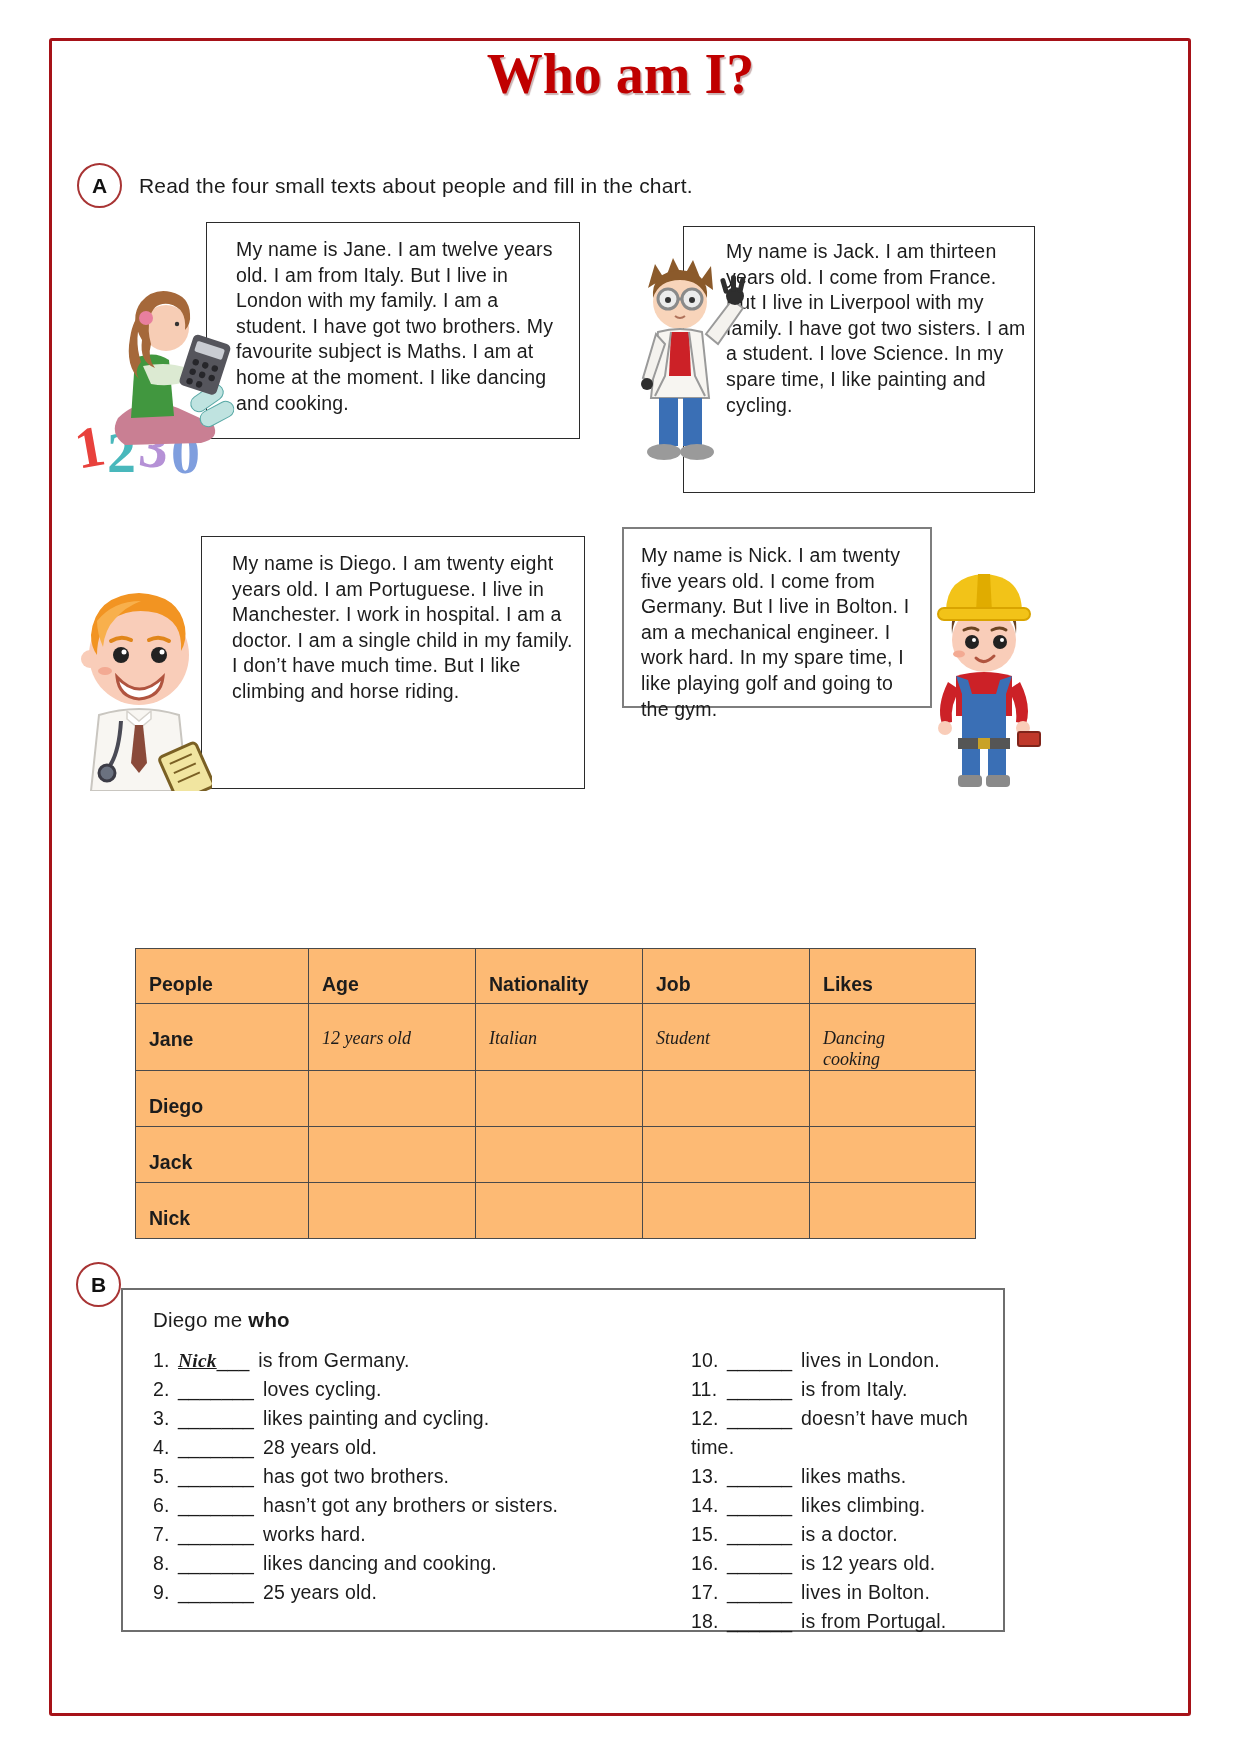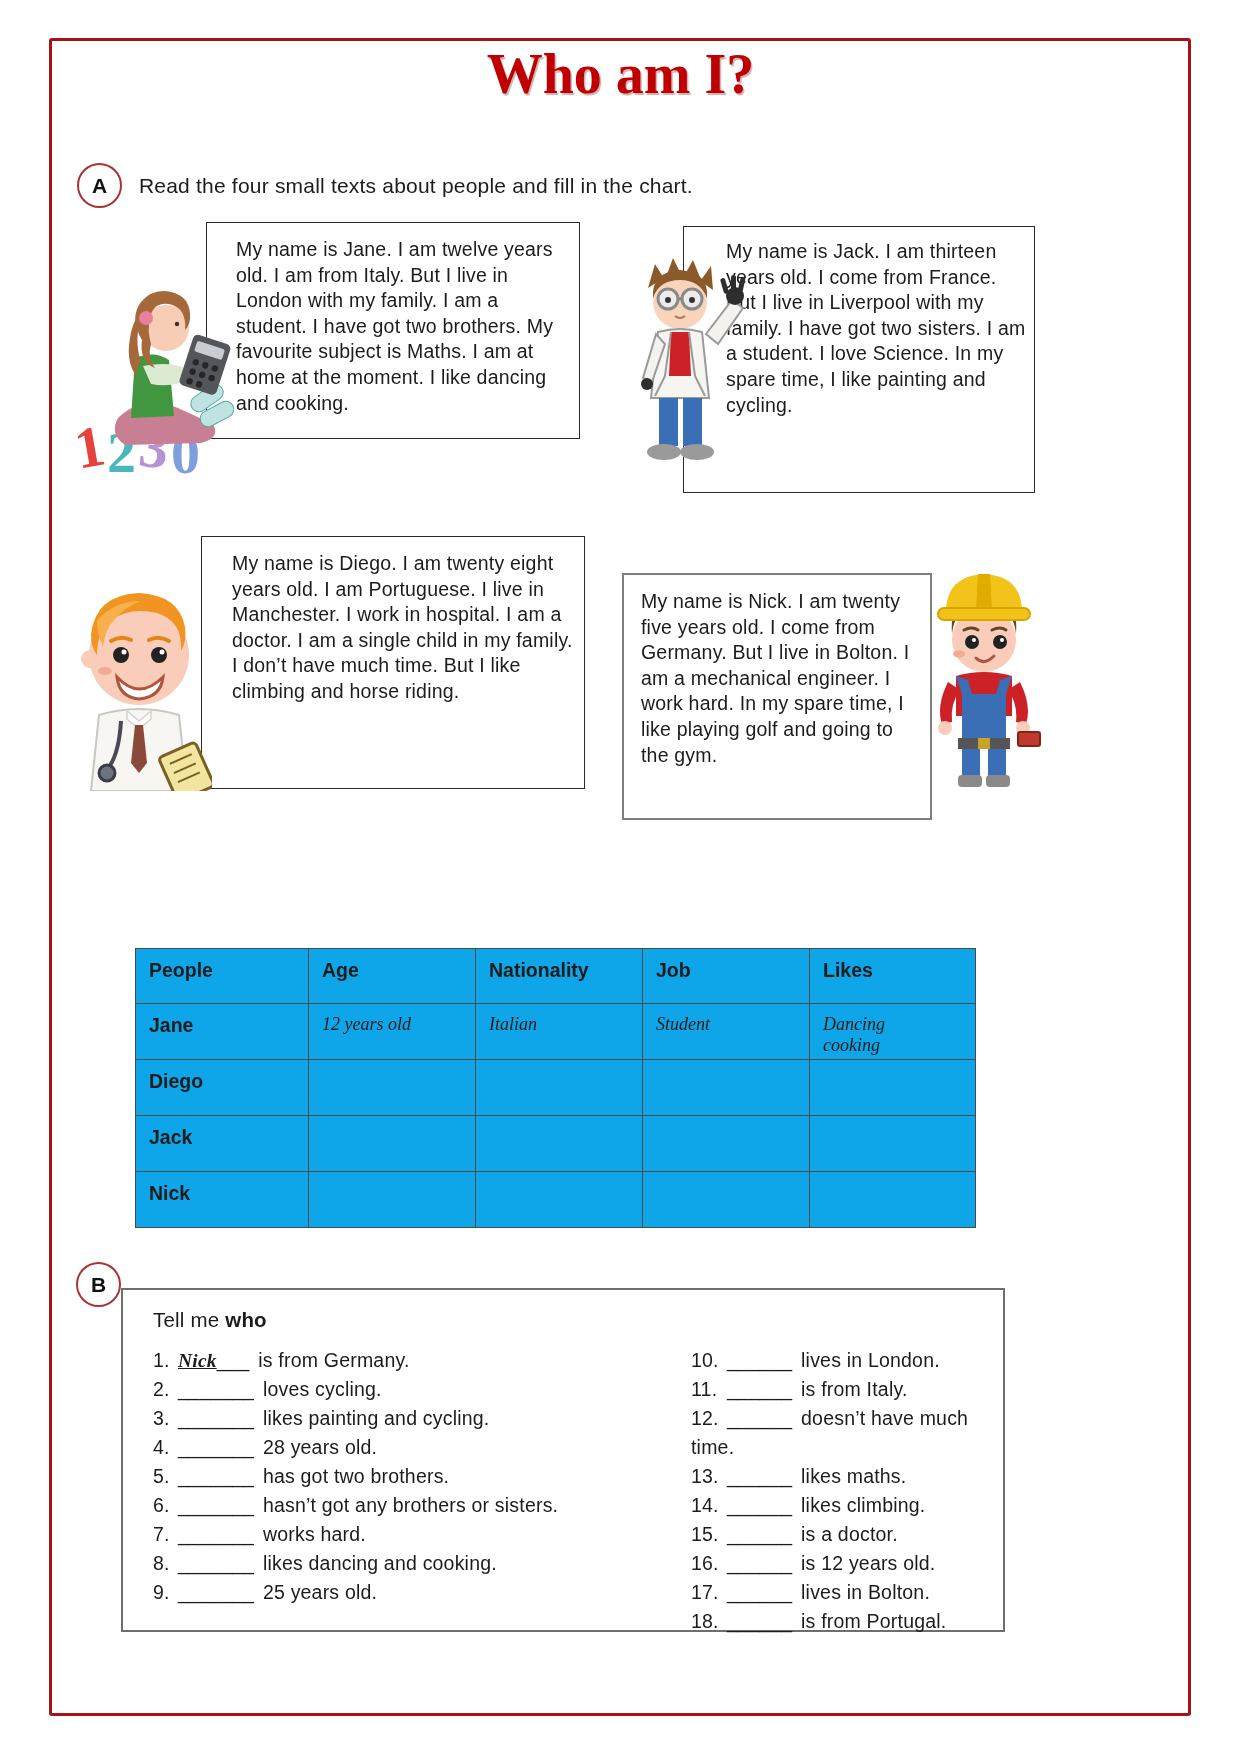--- a/index.html
+++ b/index.html
@@ -23,32 +23,32 @@
   }
   .sectionA-header{position:absolute;left:77px;top:163px;display:flex;align-items:center;gap:17px;}
   .instruction{font-size:21px;letter-spacing:.2px;}
   .card{
     position:absolute;box-sizing:border-box;border:1.6px solid #2b2b2b;background:#fff;
     font-size:19.5px;line-height:25.6px;letter-spacing:.2px;
   }
   .card-jane{left:206px;top:222px;width:374px;height:217px;padding:14px 8px 0 29px;}
   .card-jack{left:683px;top:226px;width:352px;height:267px;padding:12px 6px 0 42px;}
   .card-diego{left:201px;top:536px;width:384px;height:253px;padding:14px 8px 0 30px;}
-  .card-nick{left:622px;top:573px;width:310px;height:247px;padding:14px 6px 12px 17px;border:2px solid #7e7e7e;}
+  .card-nick{left:622px;top:527px;width:310px;height:181px;padding:14px 6px 12px 17px;border:2px solid #7e7e7e;}
   .figure{position:absolute;z-index:3;}
   .fig-jane{left:73px;top:266px;width:168px;height:208px;}
   .fig-jack{left:610px;top:246px;width:150px;height:220px;}
   .fig-diego{left:60px;top:561px;width:152px;height:230px;}
   .fig-nick{left:928px;top:554px;width:114px;height:240px;}
   .figure svg{width:100%;height:100%;display:block;}
 
   table.chart{position:absolute;left:135px;top:948px;border-collapse:collapse;table-layout:fixed;}
   table.chart td,table.chart th{
     border:1.6px solid #4a4a4a;box-sizing:border-box;text-align:left;vertical-align:top;
-    padding:10px 6px 0 13px;background:#0ea5e9;margin-top:15px;
+    padding:24px 6px 0 13px;background:#fdba74;margin-top:15px;
   }
   table.chart th{font-size:19.5px;font-weight:bold;height:55px;}
   table.chart td{height:56px;}
   .person-name{font-size:19.5px;font-weight:bold;}
   .fill{font-family:"Liberation Serif",serif;font-style:italic;font-size:18px;white-space:pre-line;line-height:21px;}
 
   .sectionB-badge{position:absolute;left:76px;top:1262px;z-index:2;}
   .sectionB-box{
     position:absolute;left:121px;top:1288px;width:884px;height:344px;
     box-sizing:border-box;border:2px solid #6e6e6e;background:#fff;
@@ -255,21 +255,21 @@
       <td class="fill"></td>
       <td class="fill"></td>
       <td class="fill"></td>
     </tr>
   </tbody>
     </table>
 
   <div class="badge sectionB-badge">B</div>
   <div class="sectionB-box">
     <div class="tellme">
-      <span>Tell me </span><b>who</b>
+      <span>Diego me </span><b>who</b>
     </div>
     <div class="blist blist-left">
       <div class="bitem"><span class="num">1.</span><span class="answer">Nick</span><span class="blank">___</span><span class="txt">is from Germany.</span></div>
       <div class="bitem"><span class="num">2.</span><span class="blank">_______</span><span class="txt">loves cycling.</span></div>
       <div class="bitem"><span class="num">3.</span><span class="blank">_______</span><span class="txt">likes painting and cycling.</span></div>
       <div class="bitem"><span class="num">4.</span><span class="blank">_______</span><span class="txt">28 years old.</span></div>
       <div class="bitem"><span class="num">5.</span><span class="blank">_______</span><span class="txt">has got two brothers.</span></div>
       <div class="bitem"><span class="num">6.</span><span class="blank">_______</span><span class="txt">hasn’t got any brothers or sisters.</span></div>
       <div class="bitem"><span class="num">7.</span><span class="blank">_______</span><span class="txt">works hard.</span></div>
       <div class="bitem"><span class="num">8.</span><span class="blank">_______</span><span class="txt">likes dancing and cooking.</span></div>

